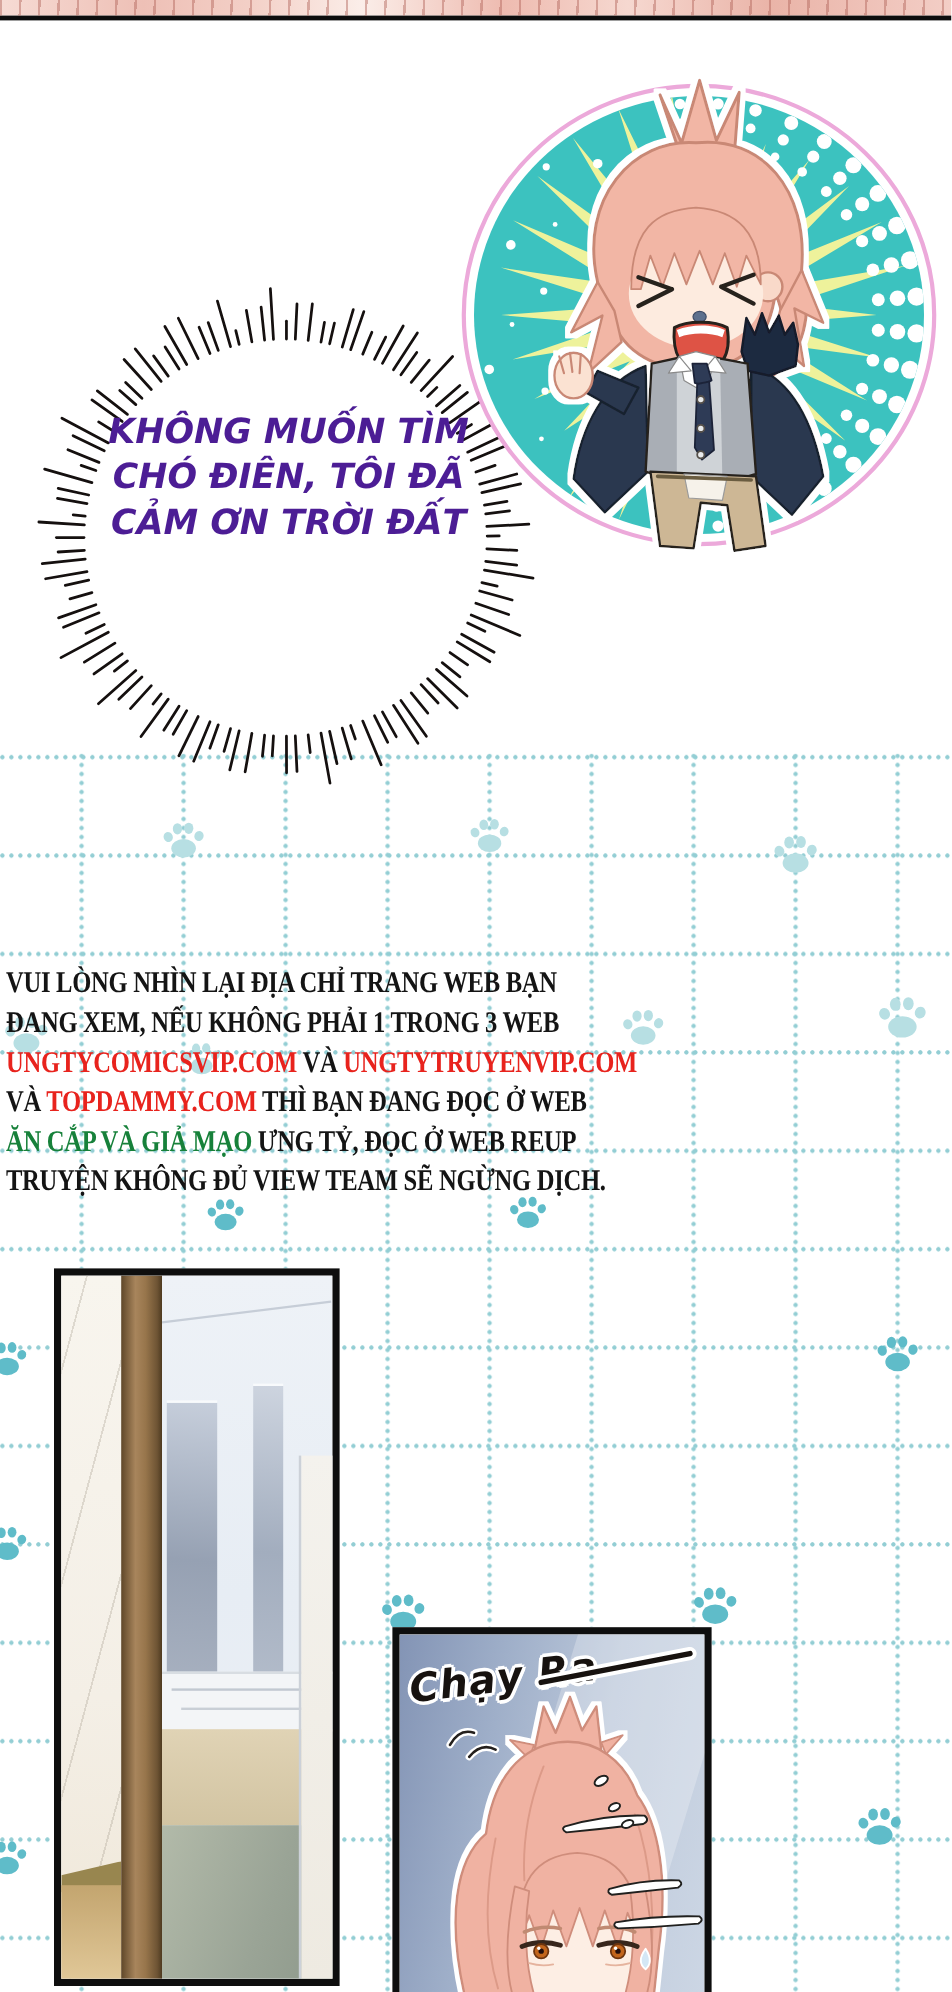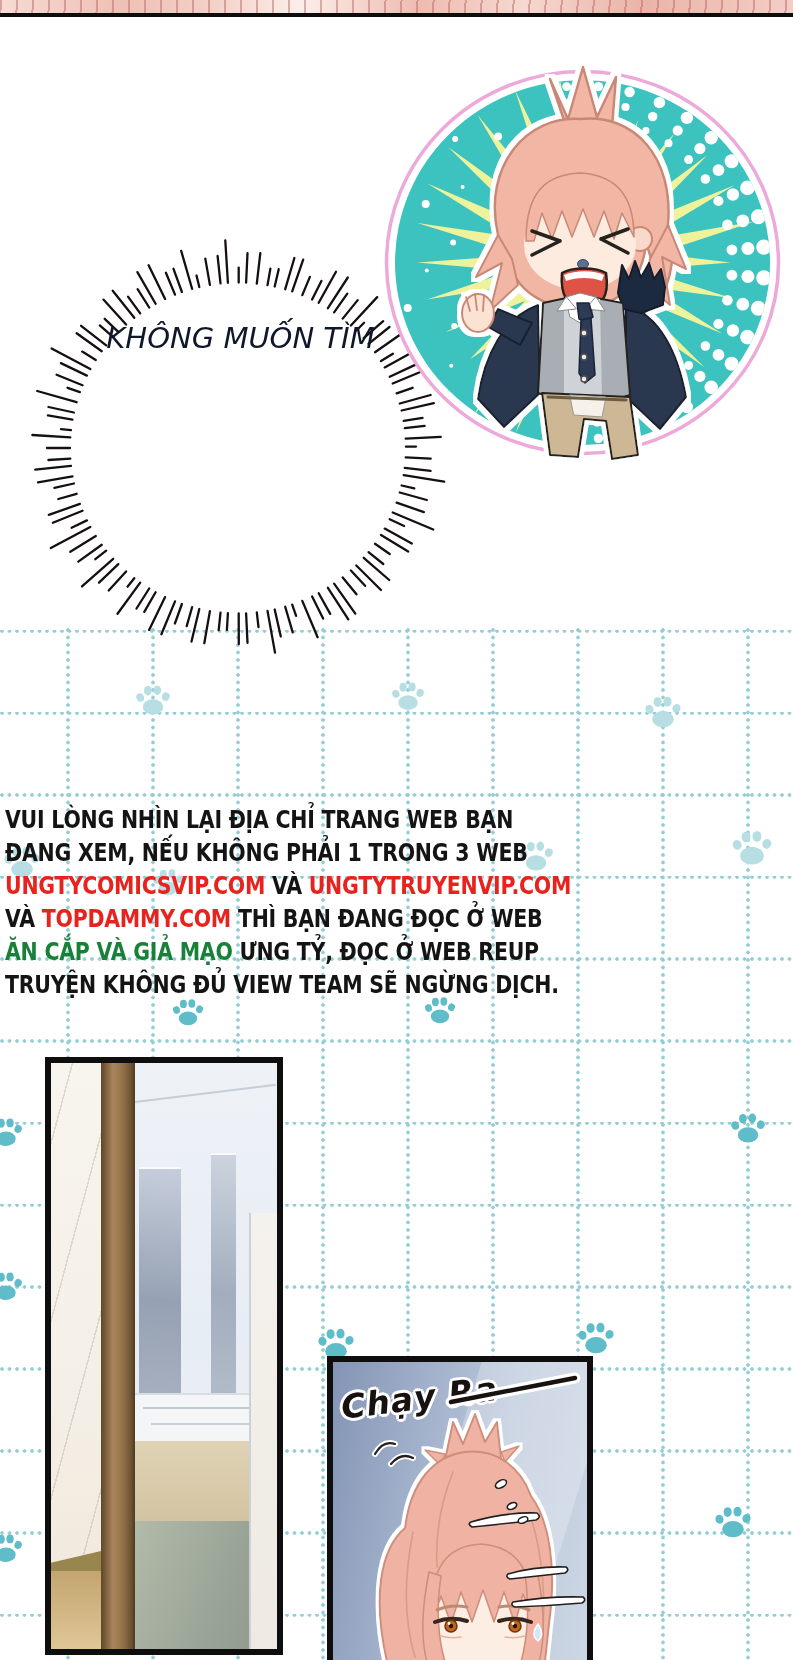--- a/index.html
+++ b/index.html
@@ -20,29 +20,29 @@
       radial-gradient(circle at 2px 2px,#93ced4 1.5px,rgba(147,206,212,0) 2.1px),
       radial-gradient(circle at 2px 2px,#93ced4 1.5px,rgba(147,206,212,0) 2.1px);
     background-size:85px 7.5px, 7.5px 82px;
     background-position:66px 0px, 0px 1px;}
   .paw{position:absolute;}
   .paw svg{width:100%;height:100%;display:block;}
 
   
   .bubble{position:absolute;left:18px;top:228px;width:445px;height:460px;z-index:4;}
   #burst{width:100%;height:100%;display:block;}
-  .bubble-text{position:absolute;left:0;top:91px;width:445px;text-align:center;
-    font-weight:normal;font-style:italic;font-size:29px;line-height:38px;color:#0f172a;}
+  .bubble-text{position:absolute;left:0;top:112px;width:445px;text-align:center;
+    font-weight:bold;font-style:italic;font-size:29px;line-height:38px;color:#4c1d95;}
 
   
   .chibi{position:absolute;left:378px;top:63px;width:415px;height:400px;z-index:4;}
   .chibi svg{width:100%;height:100%;display:block;}
 
   
-  .notice{position:absolute;left:5px;top:803px;width:620px;z-index:3;}
+  .notice{position:absolute;left:5px;top:803px;width:620px;z-index:3;font-family:Liberation Serif, serif;}
   .nline{font-weight:bold;font-size:25px;line-height:33px;white-space:nowrap;
     letter-spacing:-0.3px;transform:scaleX(0.82);transform-origin:0 50%;}
 
   
   .panel{position:absolute;border:6px solid #0e0e0e;box-sizing:border-box;background:#fff;
     z-index:6;overflow:hidden;}
   #bath{left:45px;top:1057px;width:238px;height:598px;}
   #cpanel{left:327px;top:1356px;width:266px;height:312px;}
   #bath > div, #cpanel > div{position:absolute;}
 
@@ -353,20 +353,22 @@
         <line x1="374.7" y1="155.5" x2="416.1" y2="138.2" stroke="#15100f" stroke-width="2.3" stroke-linecap="round"></line>
         <line x1="378.6" y1="165.3" x2="394.6" y2="159.8" stroke="#15100f" stroke-width="2.3" stroke-linecap="round"></line>
         <line x1="381.8" y1="175.5" x2="412.6" y2="167.0" stroke="#15100f" stroke-width="2.3" stroke-linecap="round"></line>
         <line x1="383.6" y1="182.5" x2="415.8" y2="175.2" stroke="#15100f" stroke-width="2.3" stroke-linecap="round"></line>
         <line x1="385.7" y1="192.9" x2="404.5" y2="189.9" stroke="#15100f" stroke-width="2.3" stroke-linecap="round"></line>
         <line x1="386.8" y1="200.2" x2="406.6" y2="197.8" stroke="#15100f" stroke-width="2.3" stroke-linecap="round"></line>
         <line x1="387.7" y1="210.7" x2="422.7" y2="208.8" stroke="#15100f" stroke-width="2.3" stroke-linecap="round"></line>
       </svg>
     <div class="bubble-text" id="bubble-text">
         <div>KHÔNG MUỐN TÌM</div>
+        <div>CHÓ ĐIÊN, TÔI ĐÃ</div>
+        <div>CẢM ƠN TRỜI ĐẤT</div>
       </div>
   </div>
 
   <div class="chibi">
     <svg id="chibi-svg" viewBox="0 0 415 400">
       <defs>
         <clipPath id="cclip">
             <ellipse cx="204.5" cy="199.5" rx="187.5" ry="182.5"></ellipse>
           </clipPath>
         <filter id="halo" x="-15%" y="-15%" width="130%" height="130%">

